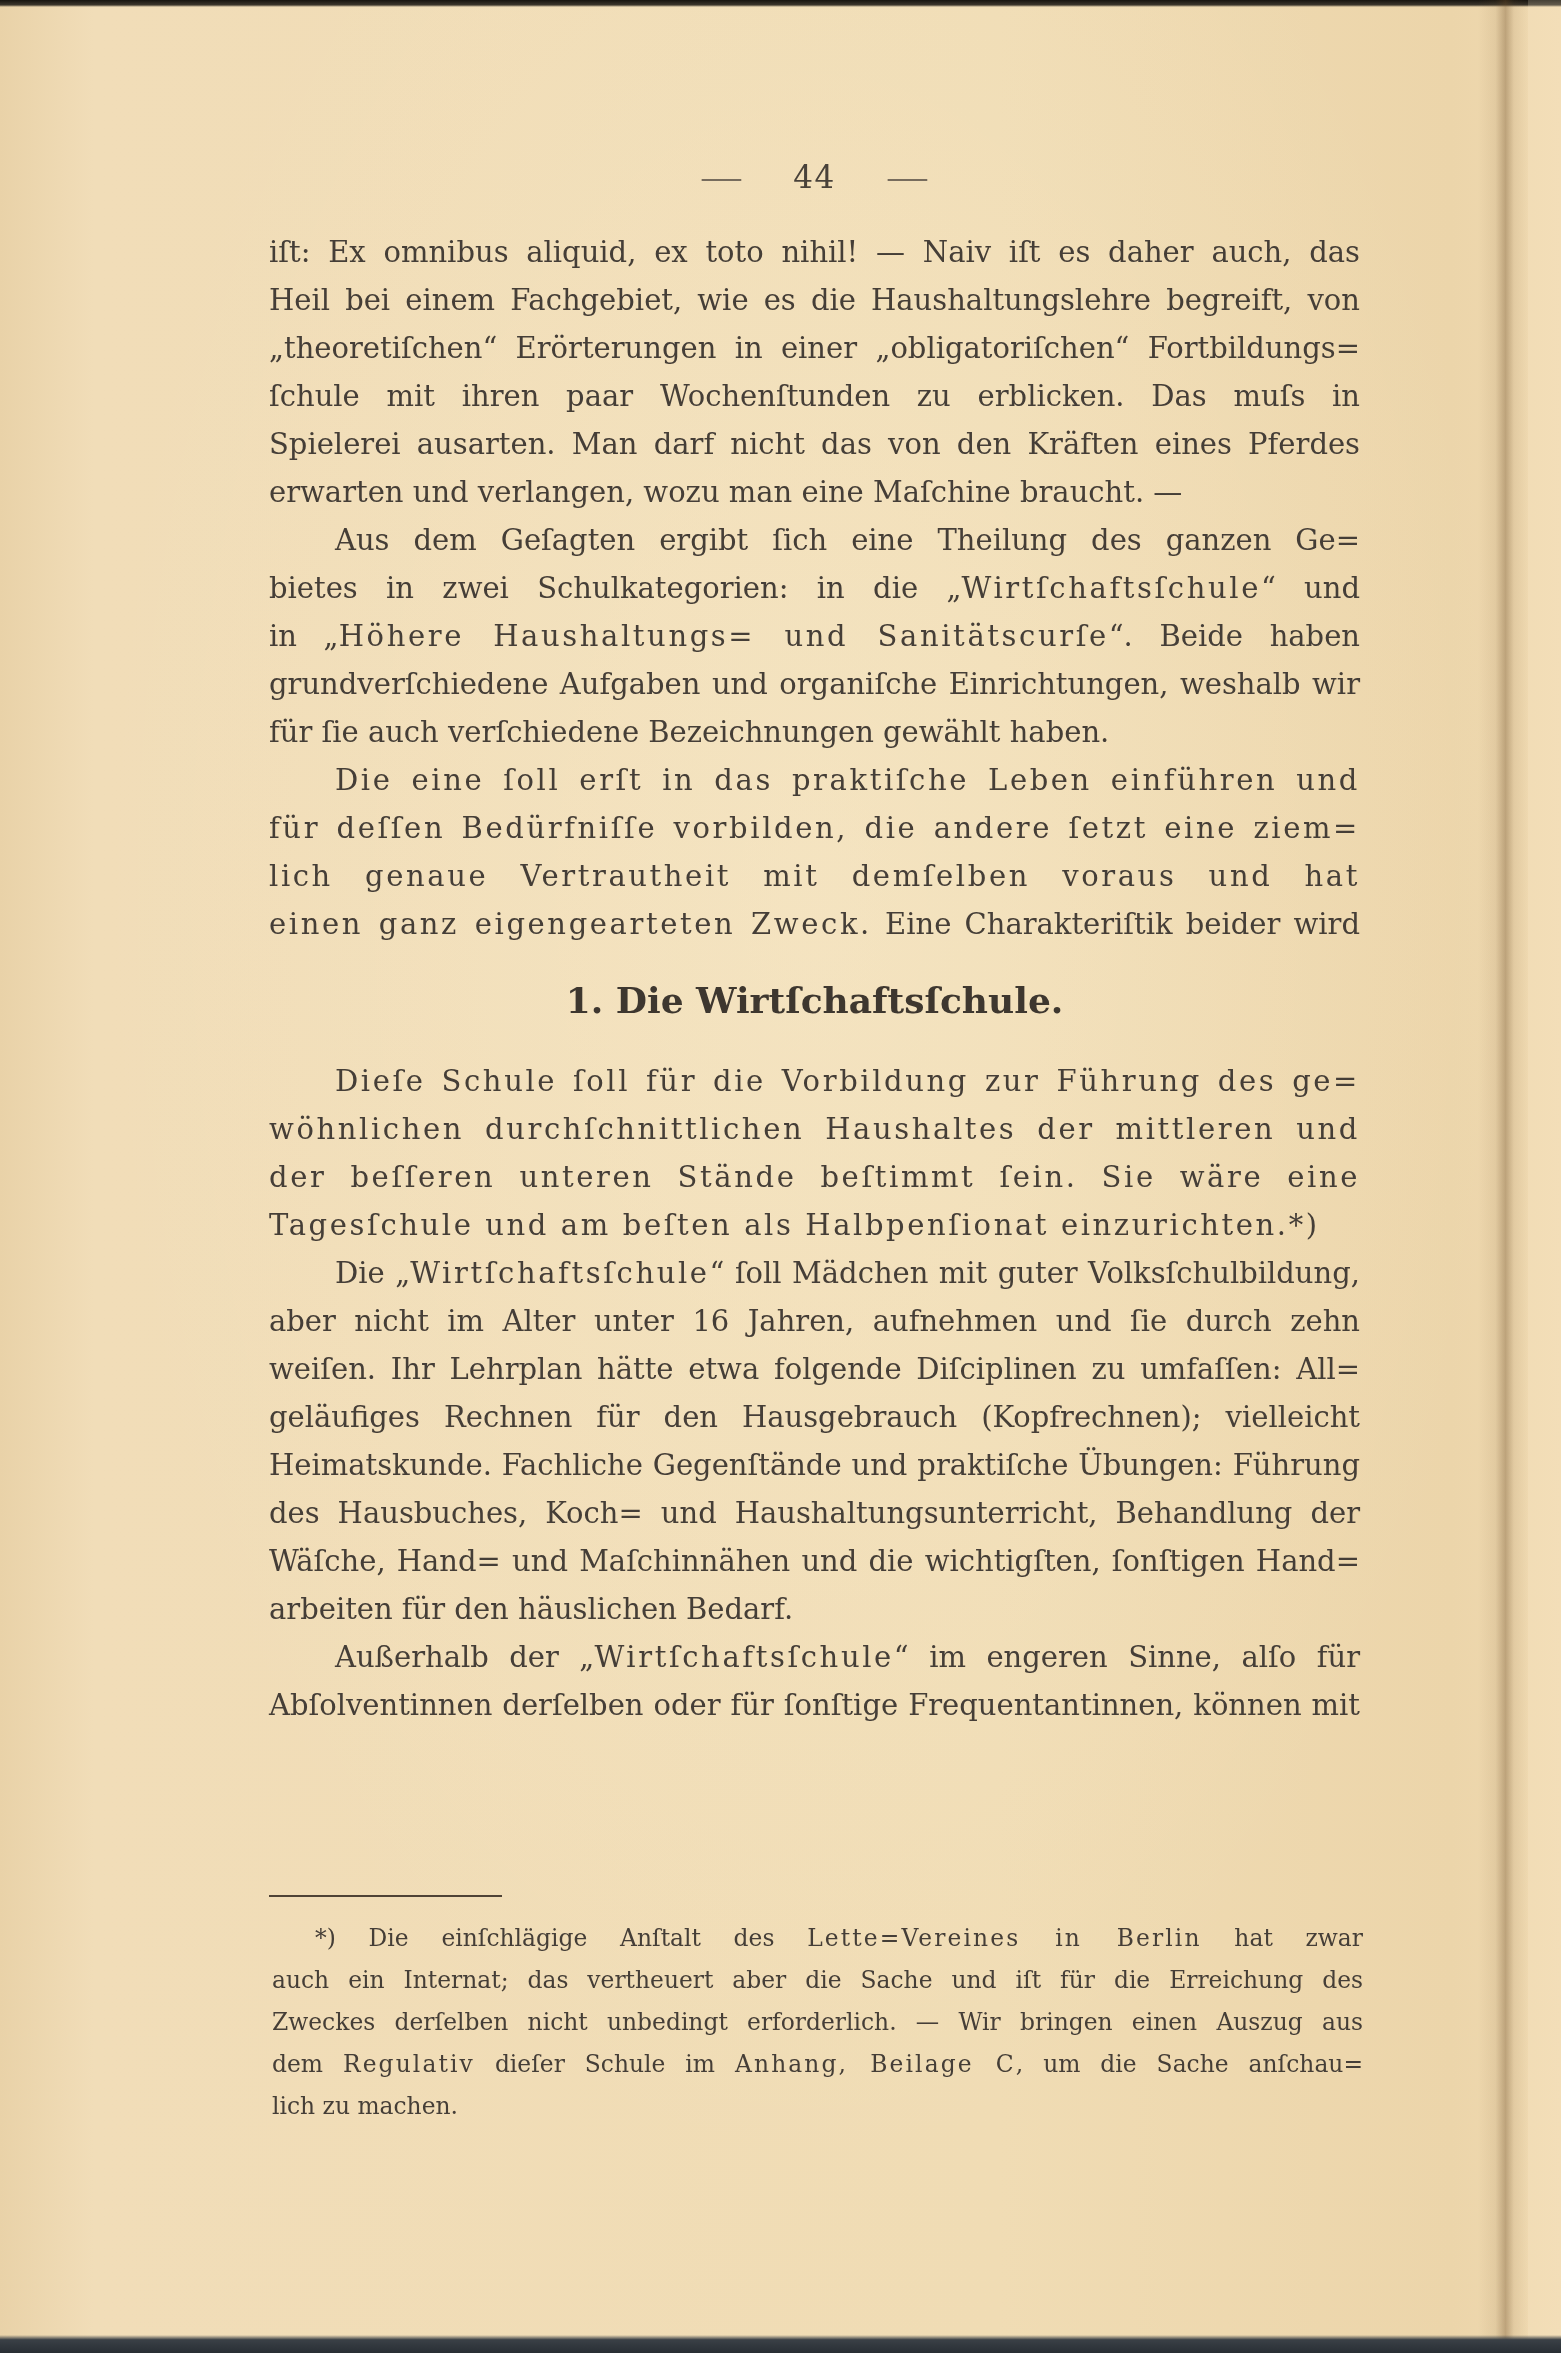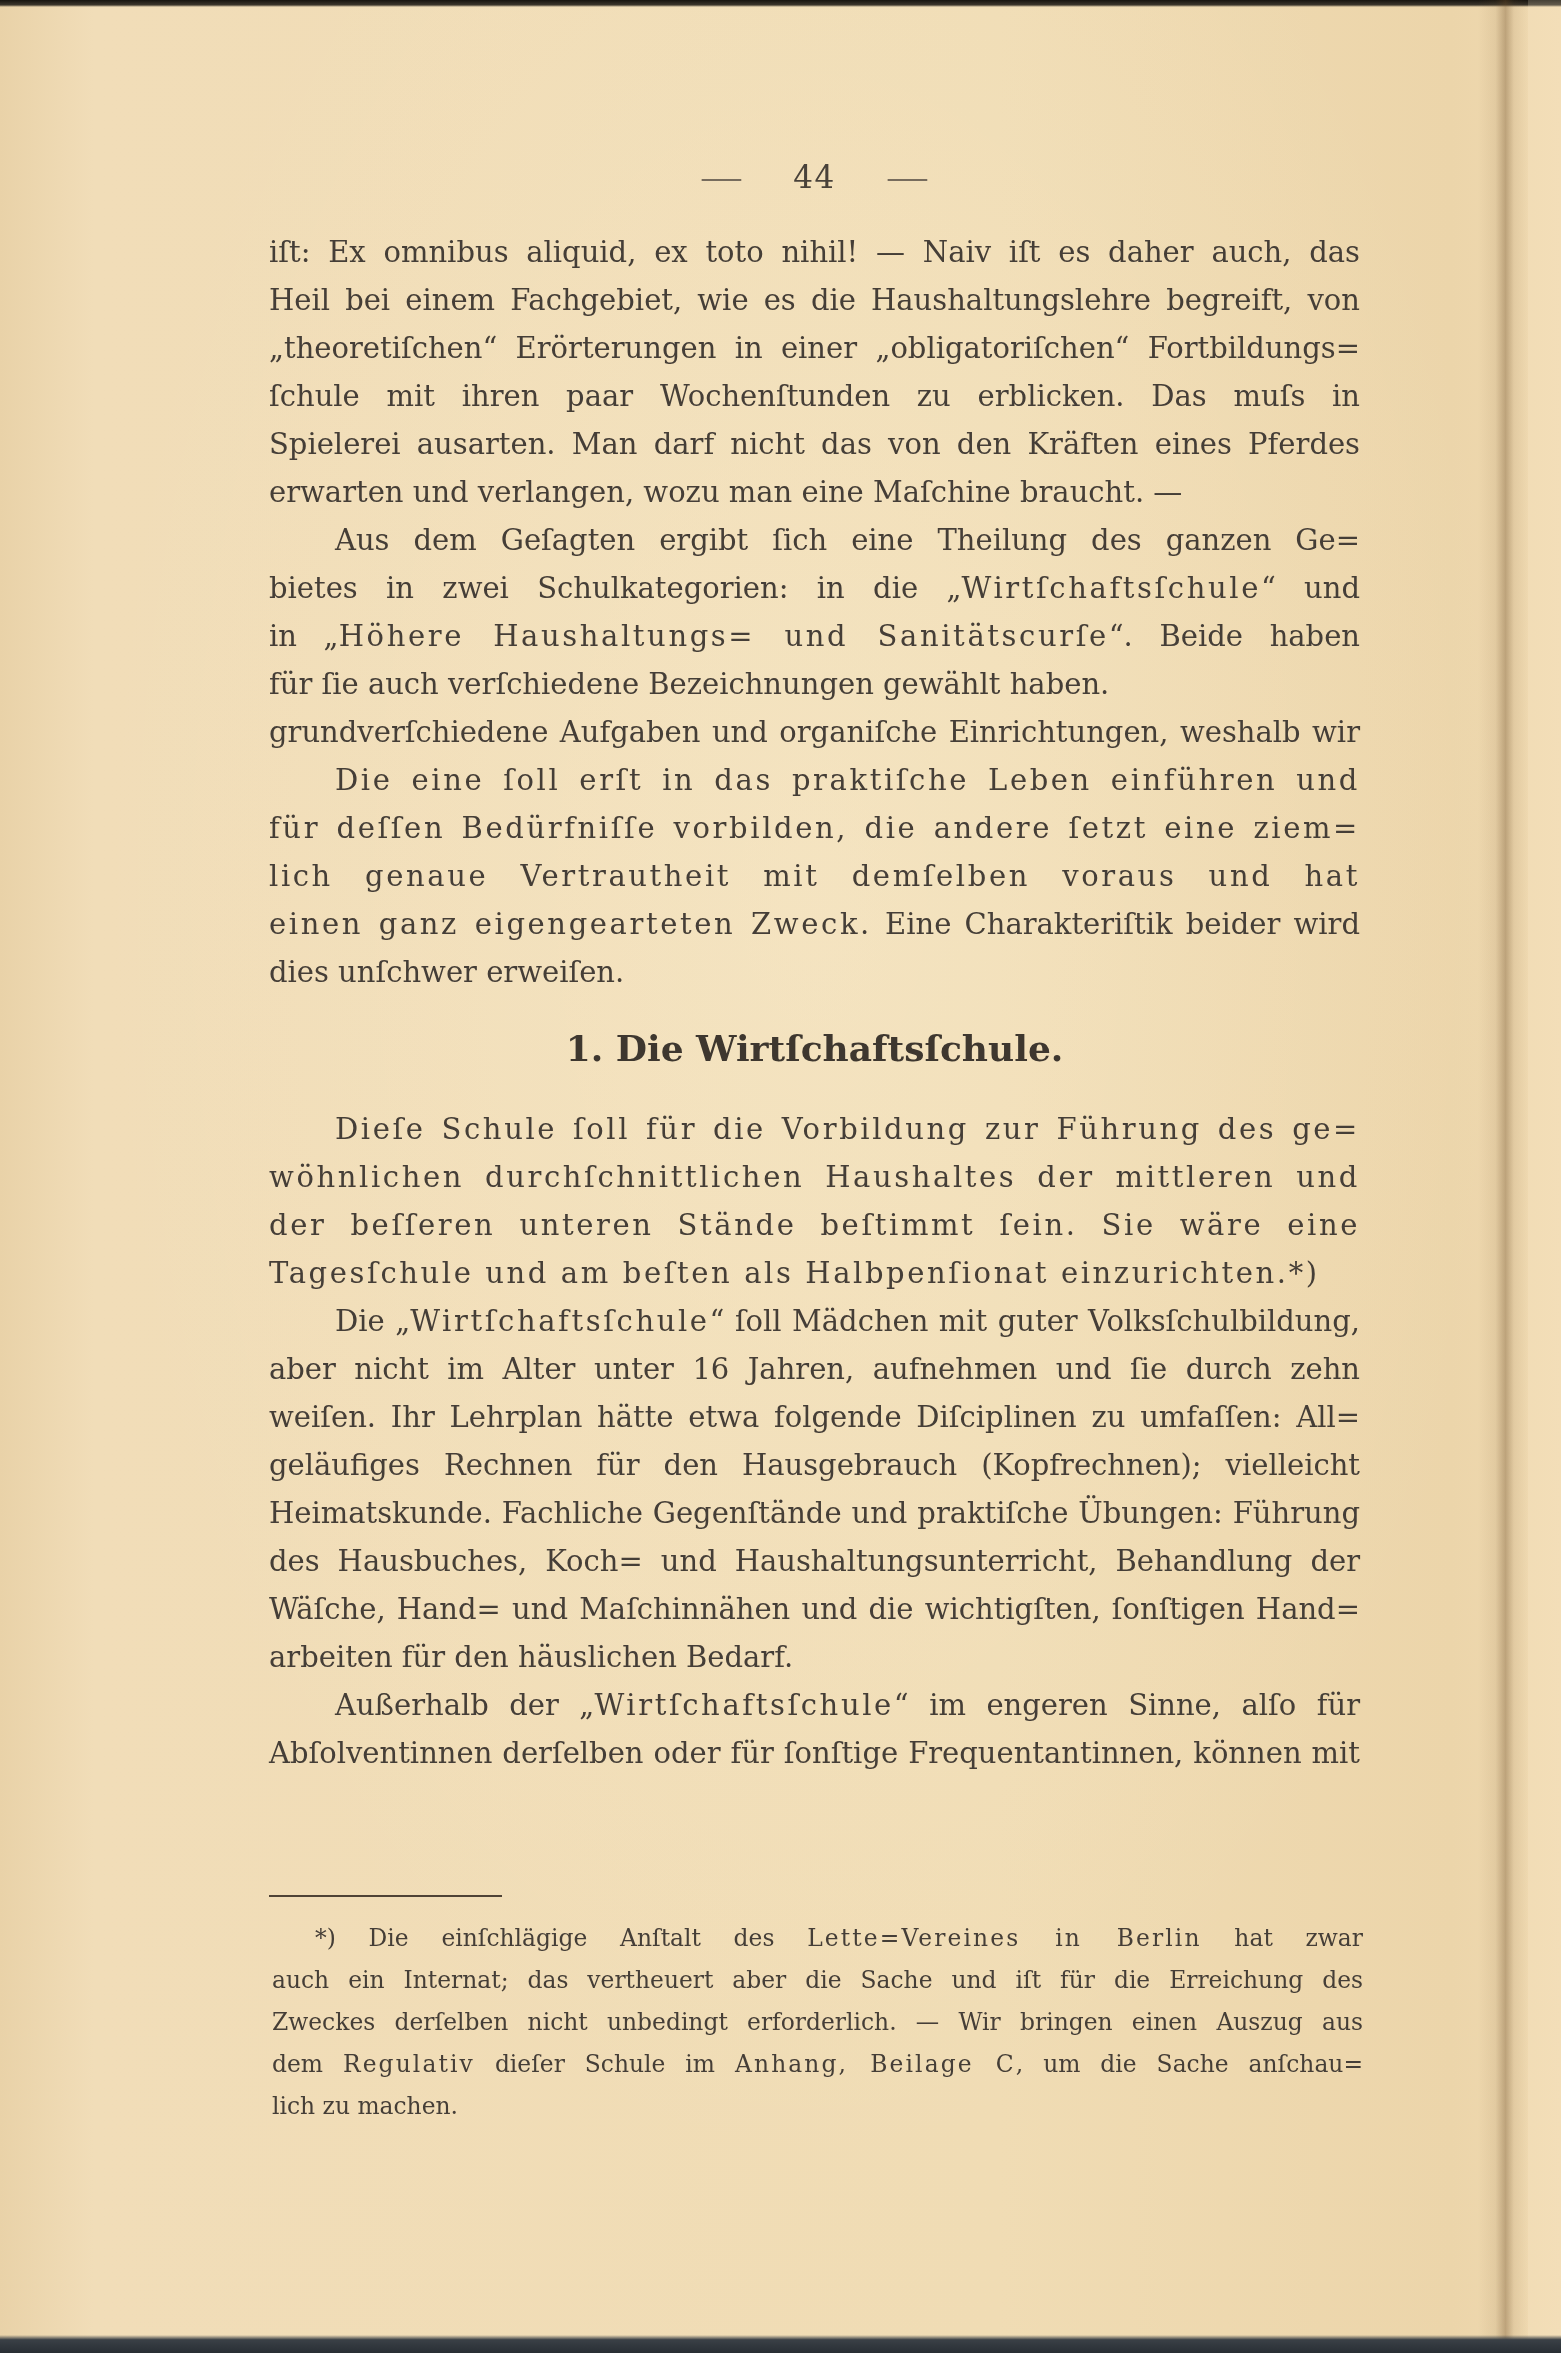--- a/index.html
+++ b/index.html
@@ -86,29 +86,28 @@
         <div class="line"><span>Heil bei einem Fachgebiet, wie es die Haushaltungslehre begreift, von</span></div>
         <div class="line"><span>„theoretiſchen“ Erörterungen in einer „obligatoriſchen“ Fortbildungs=</span></div>
         <div class="line"><span>ſchule mit ihren paar Wochenſtunden zu erblicken. Das muſs in</span></div>
         <div class="line"><span>Spielerei ausarten. Man darf nicht das von den Kräften eines Pferdes</span></div>
         <div class="line end"><span>erwarten und verlangen, wozu man eine Maſchine braucht. —</span></div>
       </div>
       <div class="para">
         <div class="line first"><span>Aus dem Geſagten ergibt ſich eine Theilung des ganzen Ge=</span></div>
         <div class="line"><span>bietes in zwei Schulkategorien: in die „</span><span class="sp">Wirtſchaftsſchule</span><span>“ und</span></div>
         <div class="line"><span>in „</span><span class="sp">Höhere Haushaltungs= und Sanitätscurſe</span><span>“. Beide haben</span></div>
+        <div class="line"><span>grundverſchiedene Aufgaben und organiſche Einrichtungen, weshalb wir</span></div>
         <div class="line end"><span>für ſie auch verſchiedene Bezeichnungen gewählt haben.</span></div>
-        <div class="line"><span>grundverſchiedene Aufgaben und organiſche Einrichtungen, weshalb wir</span></div>
       </div>
       <div class="para">
         <div class="line first"><span class="sp">Die eine ſoll erſt in das praktiſche Leben einführen und</span></div>
         <div class="line"><span class="sp">für deſſen Bedürfniſſe vorbilden, die andere ſetzt eine ziem=</span></div>
         <div class="line"><span class="sp">lich genaue Vertrautheit mit demſelben voraus und hat</span></div>
         <div class="line"><span class="sp">einen ganz eigengearteten Zweck.</span><span> Eine Charakteriſtik beider wird</span></div>
-        <div class="line end"><span>dies unſchwer erweiſen.</span></div>
       </div>
       <div class="heading">1. Die Wirtſchaftsſchule.</div>
       <div class="para">
         <div class="line first"><span class="sp">Dieſe Schule ſoll für die Vorbildung zur Führung des ge=</span></div>
         <div class="line"><span class="sp">wöhnlichen durchſchnittlichen Haushaltes der mittleren und</span></div>
         <div class="line"><span class="sp">der beſſeren unteren Stände beſtimmt ſein. Sie wäre eine</span></div>
         <div class="line end"><span class="sp">Tagesſchule und am beſten als Halbpenſionat einzurichten.*)</span></div>
       </div>
       <div class="para">
         <div class="line first"><span>Die „</span><span class="sp">Wirtſchaftsſchule</span><span>“ ſoll Mädchen mit guter Volksſchulbildung,</span></div>

